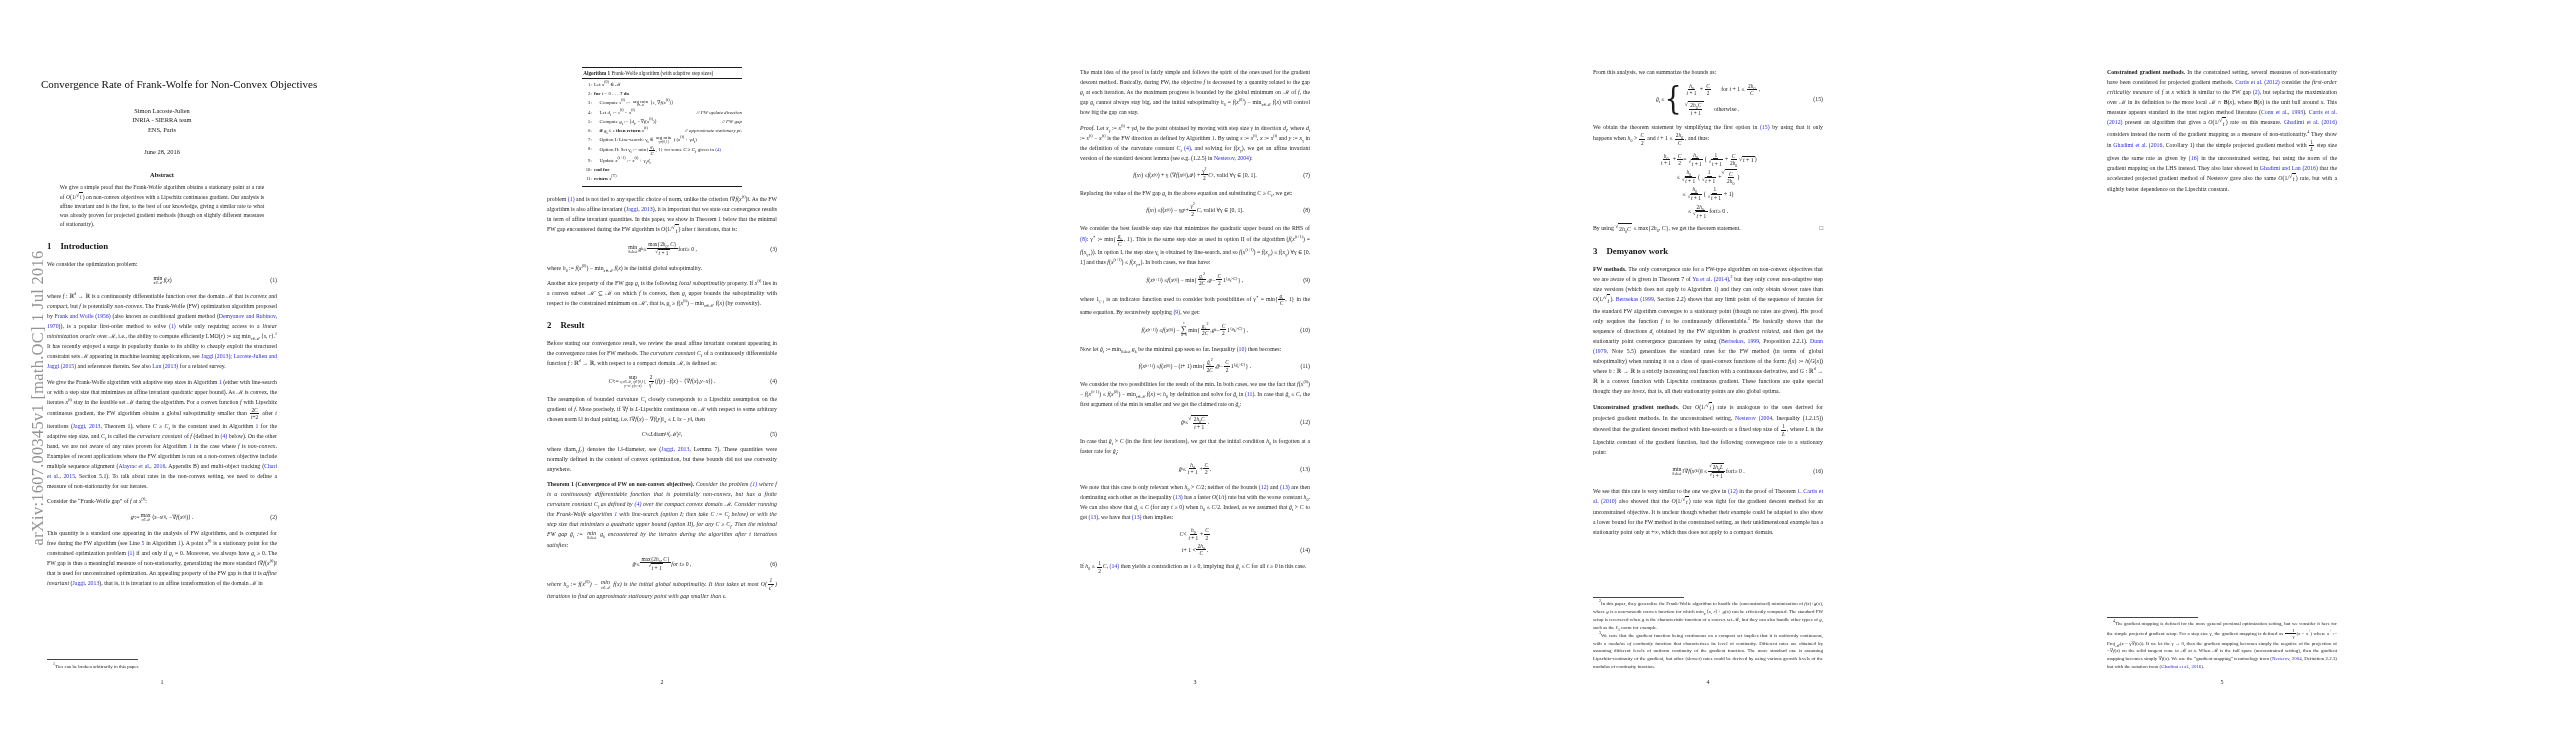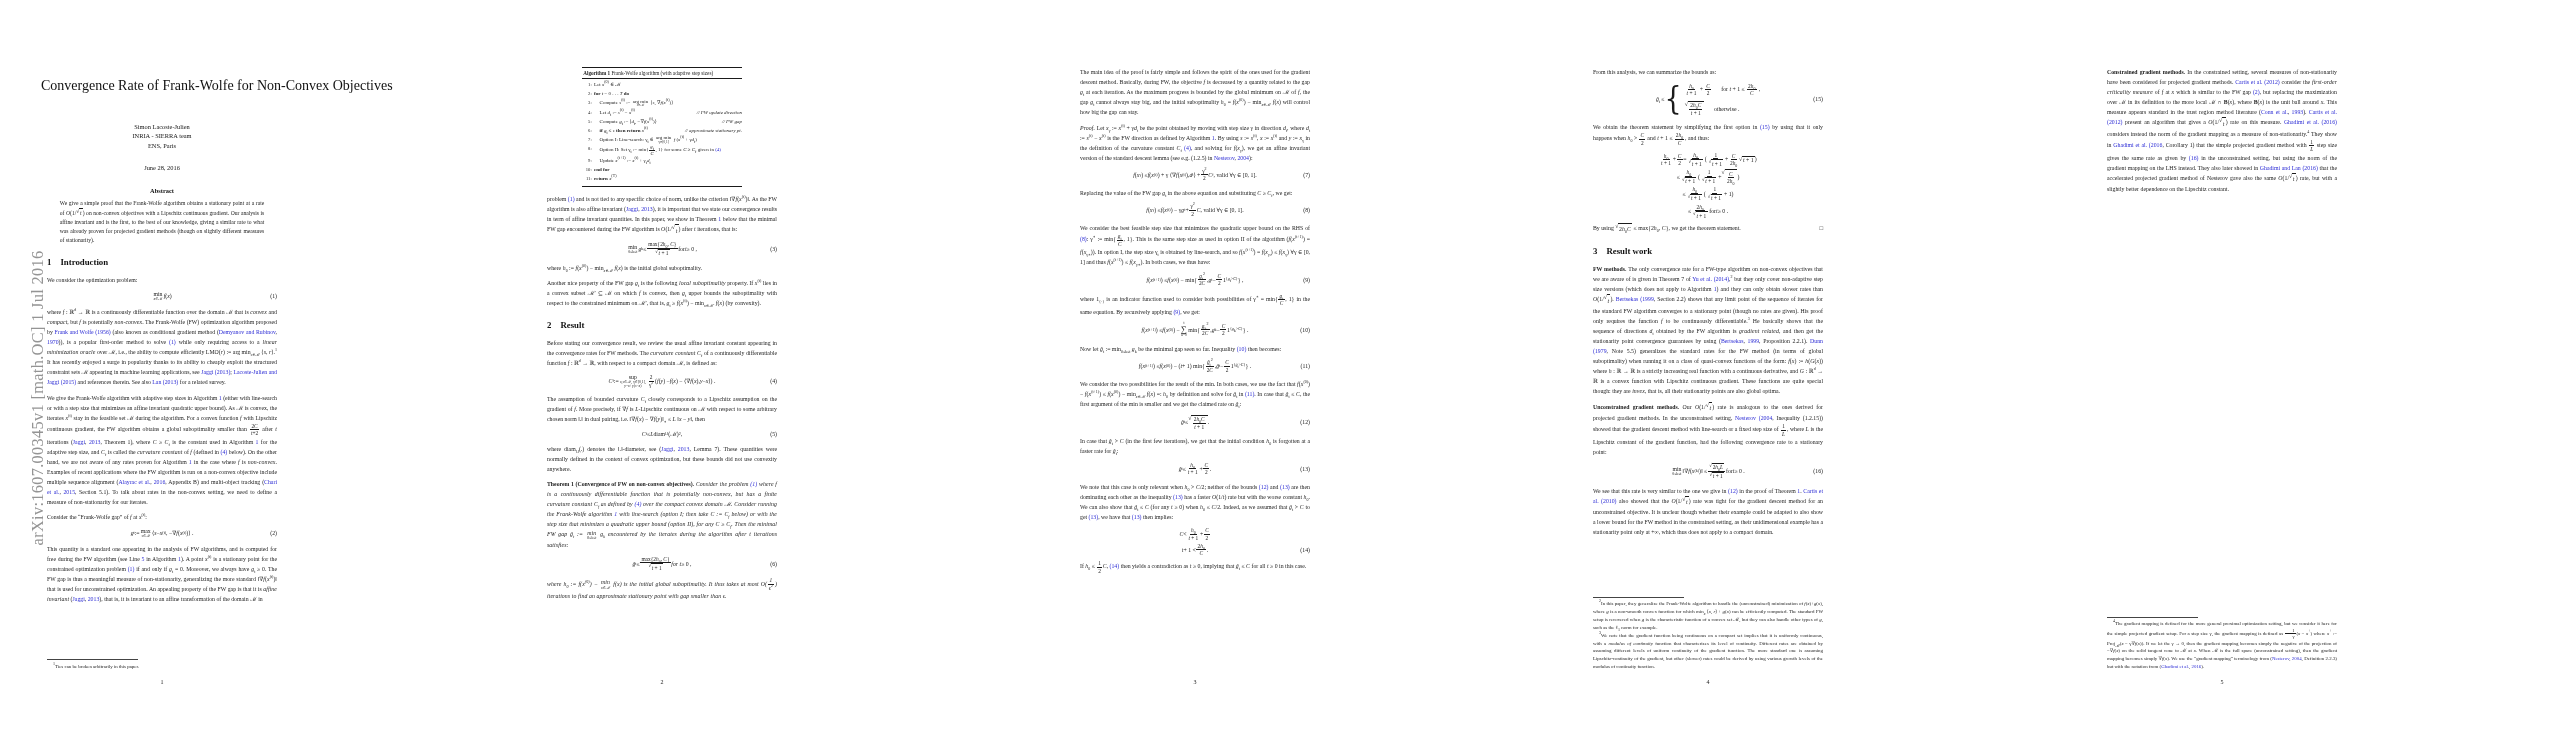--- a/index.html
+++ b/index.html
@@ -10,21 +10,21 @@
   .col{position:absolute;left:47px;width:230px;top:67px;}
   .page-1 .col{top:78px;}
   .pageno{position:absolute;left:47px;width:230px;top:679px;text-align:center;
           font-size:6px;color:#222;}
   .footnotes{position:absolute;left:47px;width:230px;bottom:58px;font-size:4.9px;
              line-height:7.7px;color:#222;text-align:justify;}
   .footnotes::before{content:"";display:block;width:91px;border-top:0.5px solid #444;
              margin-bottom:2.4px;}
   .footnote{margin:0 0 0.6px 0;text-indent:6px;}
   
-  .title{font-size:14px;text-align:center;white-space:nowrap;margin:0 -6px 28px -6px;color:#111;}
+  .title{font-size:11px;text-align:center;white-space:nowrap;margin:0 -6px 16px -6px;color:#111;}
   .author-line{font-size:6.4px;text-align:center;line-height:9.4px;color:#161616;}
   .date-line{font-size:6.4px;text-align:center;margin-top:13.4px;color:#161616;}
   .abs-head{font-size:6.4px;font-weight:bold;text-align:center;margin:16px 0 4.9px 0;color:#111;}
   .abs-text{font-size:5.6px;line-height:9px;margin:0 12.8px;text-align:justify;}
   
   .section{font-size:8.8px;font-weight:bold;color:#111;margin:12px 0 8px 0;}
   .section .sec-num{margin-right:9px;}
   .para{font-size:5.8px;line-height:10px;text-align:justify;margin:0 0 5.5px 0;}
   .para i, .title i{letter-spacing:0.1px;}
   .cite{color:var(--link,#2b2bd5);cursor:pointer;}
@@ -490,21 +490,21 @@
                   <span class="sqrt-in"><i>t</i> + 1</span>
                 </span></span>
             </span>    for <i>t</i> ≥ 0 .</span>
           <span class="eq-num"></span>
         </div>
       </div>
       <div class="para">By using <span class="sqrt">
           <span class="sqrt-sym">√</span>
           <span class="sqrt-in">2<i>h</i><sub>0</sub><i>C</i></span>
         </span> ≤ max{2<i>h</i><sub>0</sub>, <i>C</i>}, we get the theorem statement.<span class="qed">□</span></div>
-      <div class="section"><span class="sec-num">3</span><span>Result work</span></div>
+      <div class="section"><span class="sec-num">3</span><span>Demyanov work</span></div>
       <div class="para"><b>FW methods.</b>  The only convergence rate for a FW-type algorithm on non-convex objectives that we are aware of is given in Theorem 7 of <span class="cite">Yu et al.</span> <span class="cite">(2014)</span>,<sup>2</sup> but they only cover non-adaptive step size versions (which does not apply to Algorithm <span class="cite">1</span>) and they can only obtain slower rates than <i>O</i>(1/<span class="sqrt">
           <span class="sqrt-sym">√</span>
           <span class="sqrt-in"><i>t</i></span>
         </span>). <span class="cite">Bertsekas</span> <span class="cite">(1999</span>, Section 2.2) shows that any limit point of the sequence of iterates for the standard FW algorithm converges to a stationary point (though no rates are given). His proof only requires the function <i>f</i> to be continuously differentiable.<sup>3</sup> He basically shows that the sequence of directions <i>d</i><sub>t</sub> obtained by the FW algorithm is <i>gradient related</i>, and then get the stationarity point convergence guarantees by using (<span class="cite">Bertsekas</span>, <span class="cite">1999</span>, Proposition 2.2.1). <span class="cite">Dunn</span> <span class="cite">(1979</span>, Note 5.5) generalizes the standard rates for the FW method (in terms of global suboptimality) when running it on a class of quasi-convex functions of the form: <i>f</i>(<i>x</i>) := <i>h</i>(<i>G</i>(<i>x</i>)) where <i>h</i> : ℝ → ℝ is a strictly increasing real function with a continuous derivative, and <i>G</i> : ℝ<sup>d</sup> → ℝ is a convex function with Lipschitz continuous gradient. These functions are quite special though: they are <i>invex</i>, that is, all their stationarity points are also global optima.</div>
       <div class="para"><b>Unconstrained gradient methods.</b>  Our <i>O</i>(1/<span class="sqrt">
           <span class="sqrt-sym">√</span>
           <span class="sqrt-in"><i>t</i></span>
         </span>) rate is analogous to the ones derived for projected gradient methods. In the unconstrained setting, <span class="cite">Nesterov</span> <span class="cite">(2004</span>, Inequality (1.2.15)) showed that the gradient descent method with line-search or a fixed step size of <span class="frac">
           <span class="fr-num">1</span>
           <span class="fr-den"><i>L</i></span>

